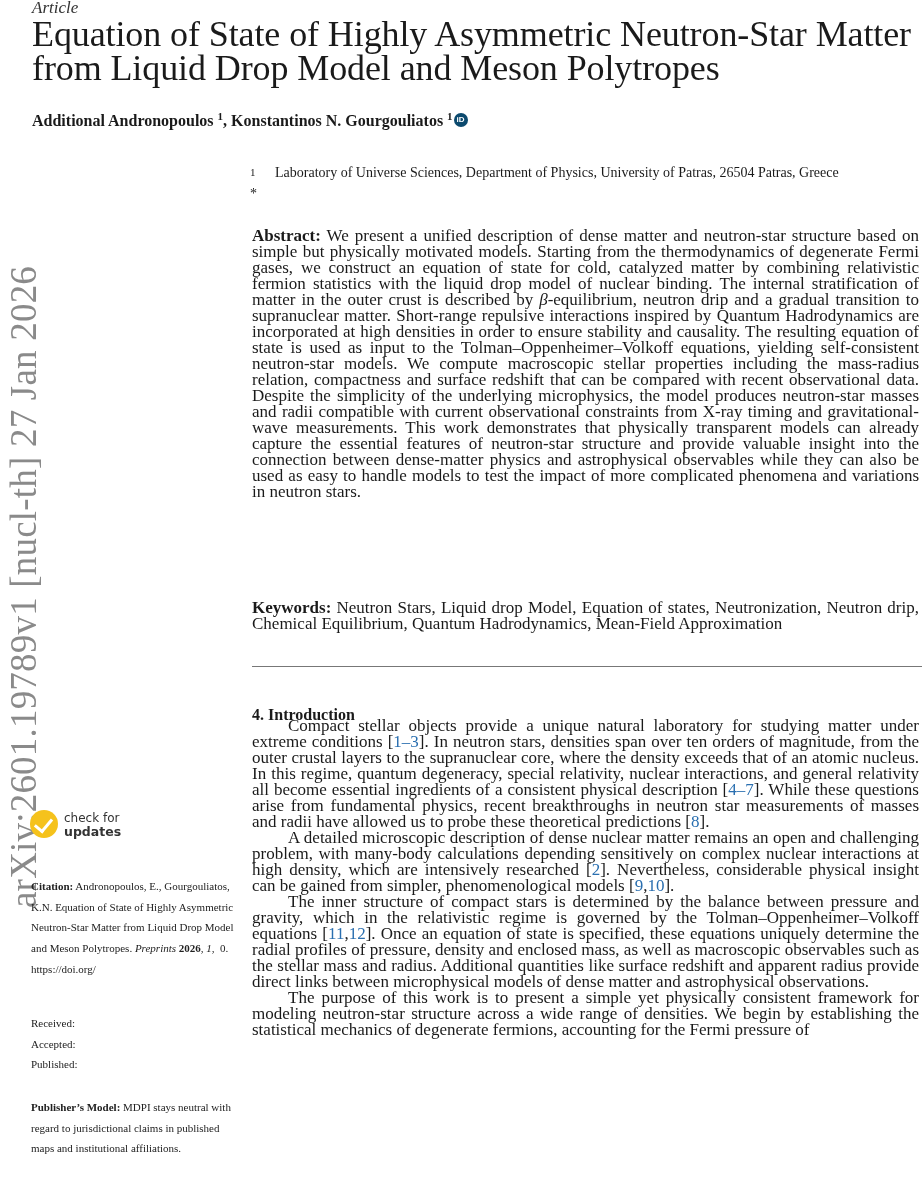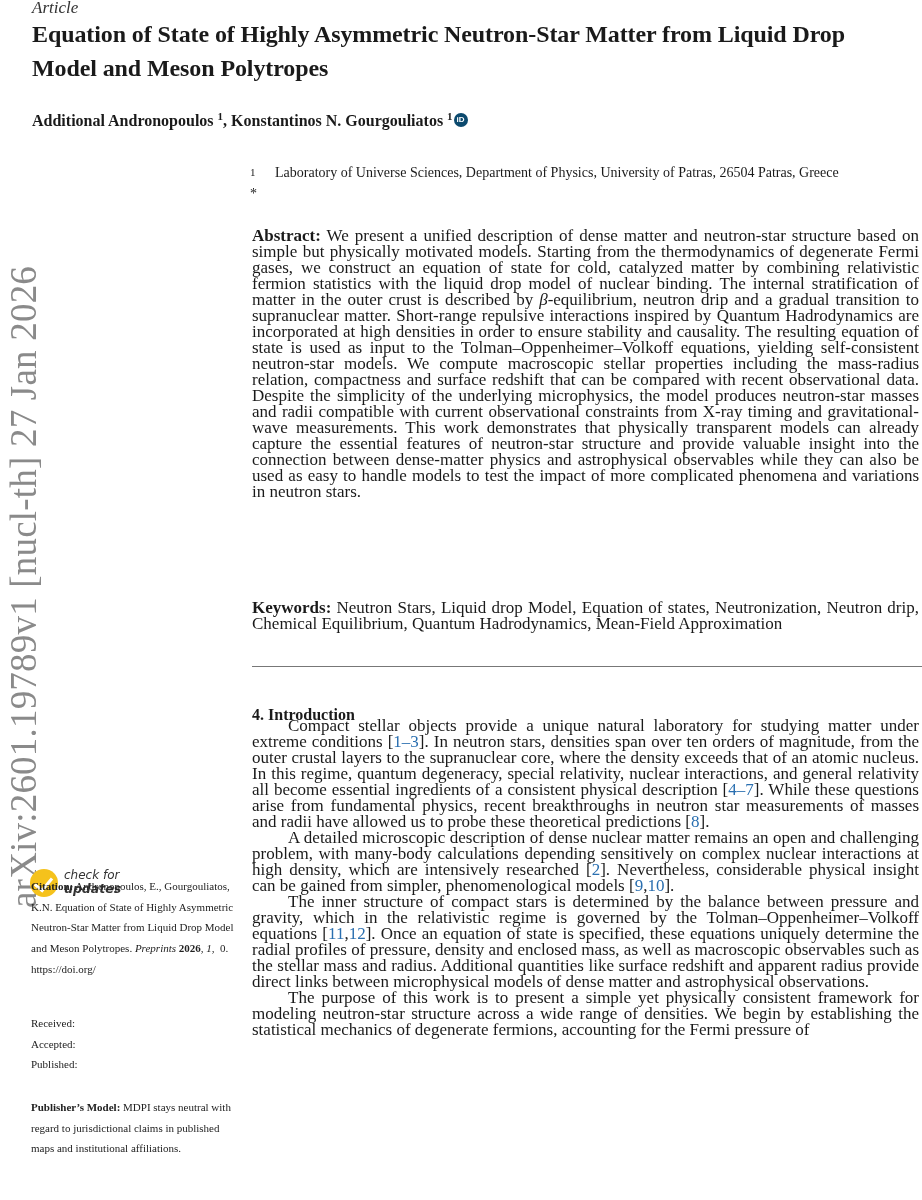--- a/index.html
+++ b/index.html
@@ -7,21 +7,21 @@
     width: 922px; height: 1200px; position: relative; overflow: hidden;
     font-family: "Liberation Serif", "DejaVu Serif", serif;
     color: #1a1a1a;
   }
   .article-label {
     position: absolute; left: 32px; top: -2px;
     font-style: italic; font-size: 17px; color: #333;
   }
   .title {
     position: absolute; left: 32px; top: 17px; width: 880px;
-    font-weight: bold; font-size: 24px; line-height: 34px; margin: 0;
+    font-weight: normal; font-size: 36px; line-height: 34px; margin: 0;
     letter-spacing: -0.1px;
   }
   .authors {
     position: absolute; left: 32px; top: 110px;
     font-weight: bold; font-size: 16px; white-space: nowrap;
   }
   .authors sup { font-size: 11px; }
   .orcid {
     display: inline-block; width: 14px; height: 14px; border-radius: 50%;
     background: #0c4a6e; color: #fff; font-size: 8px; line-height: 14px;
@@ -53,21 +53,21 @@
   }
   .intro { top: 718px; }
   .intro p { margin: 0; text-indent: 36px; }
   .cite { color: #2a6fb0; }
   .arxiv-stamp {
     position: absolute; left: 2px; top: 908px;
     transform-origin: 0 0; transform: rotate(-90deg);
     font-size: 37px; color: #8a8a8a; white-space: nowrap; letter-spacing: 0.2px;
   }
   .check-updates {
-    position: absolute; left: 30px; top: 869px; display: flex; align-items: flex-start; font-style: italic;
+    position: absolute; left: 30px; top: 810px; display: flex; align-items: flex-end;
   }
   .check-circle {
     width: 28px; height: 28px; border-radius: 50%; background: #f5c21c;
     position: relative;
   }
   .check-circle::after {
     content: ""; position: absolute; left: 8px; top: 5px; width: 8px; height: 14px;
     border-right: 3px solid #fff; border-bottom: 3px solid #fff; transform: rotate(40deg);
   }
   .check-text {

